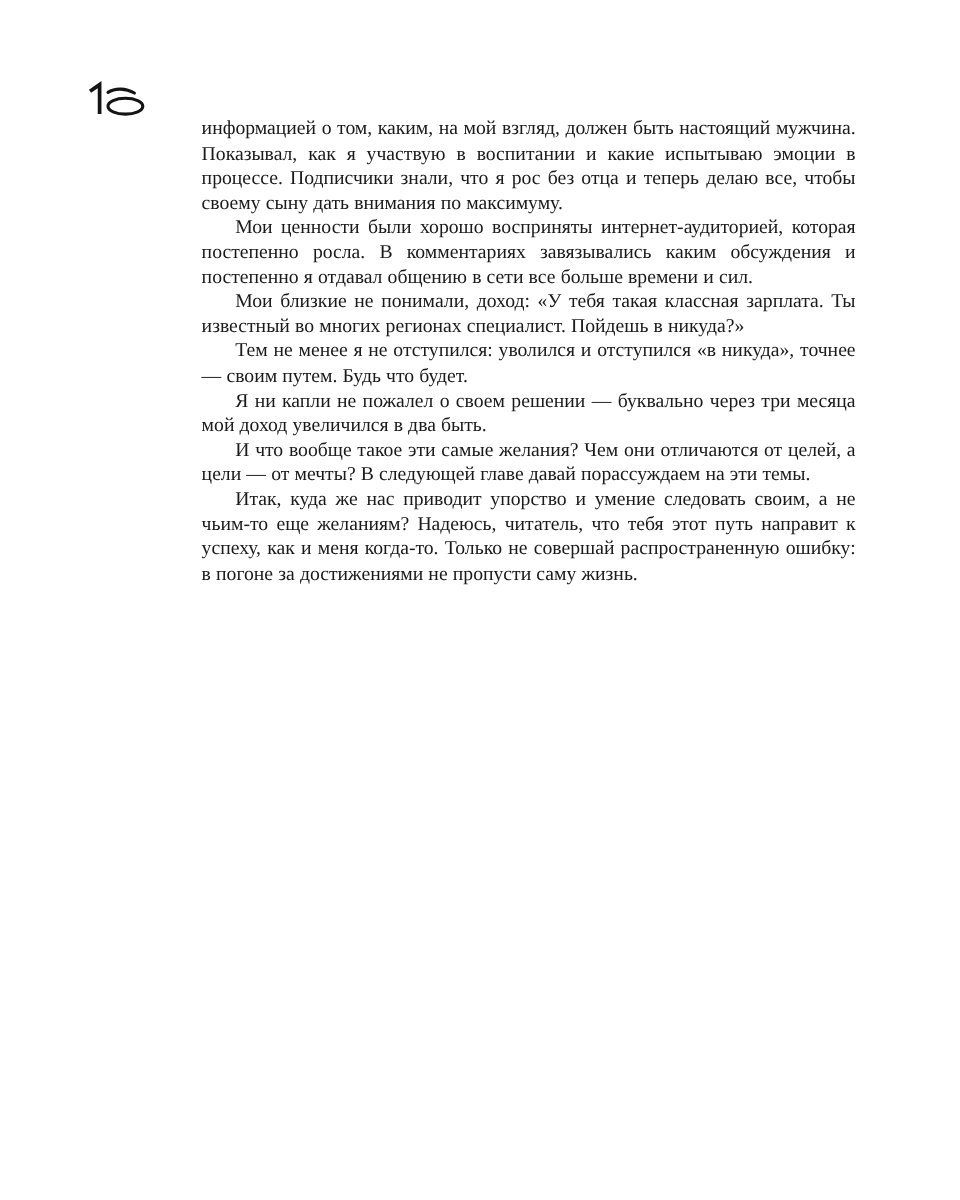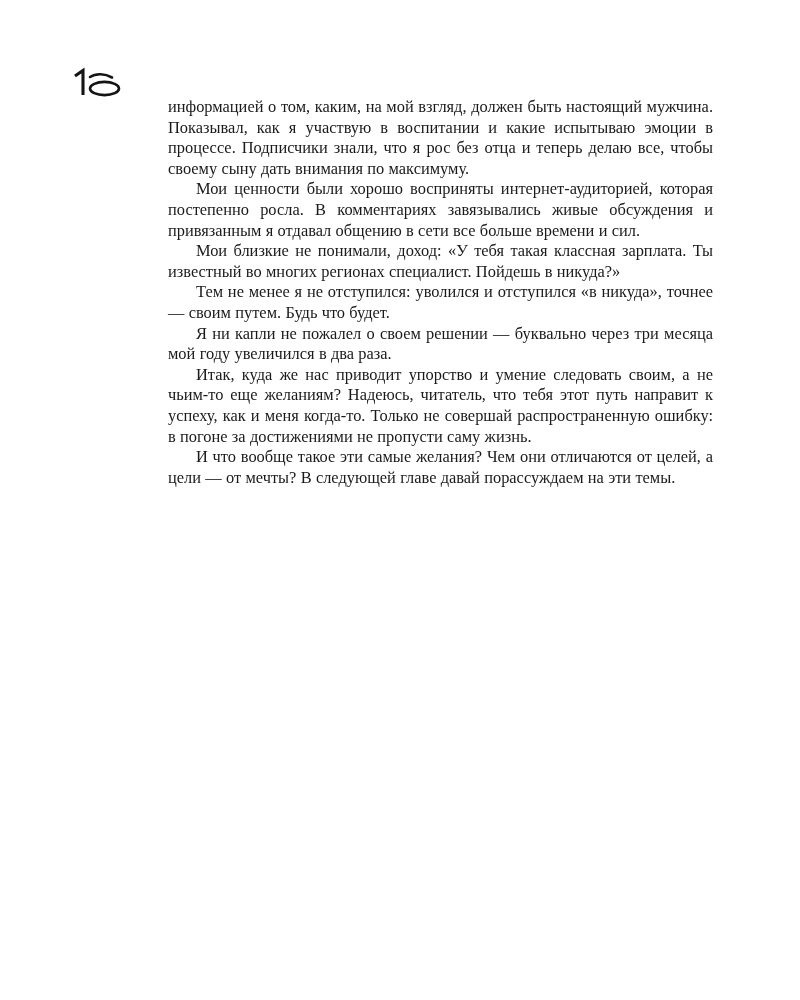--- a/index.html
+++ b/index.html
@@ -92,26 +92,26 @@
 
       <path d="M5 10 L13 4.5 L13 29" fill="none" stroke="#141414" stroke-width="3.1" stroke-linejoin="miter"></path>
 
       <path d="M20 11 C26 7 35 7.5 42 11.5" fill="none" stroke="#141414" stroke-width="2.6" stroke-linecap="round"></path>
       <ellipse cx="34.5" cy="22.5" rx="14.5" ry="6.6" fill="none" stroke="#141414" stroke-width="2.6"></ellipse>
     </svg>
   </div>
 
   <div class="text-col">
     <p class="continuation">информацией о том, каким, на мой взгляд, должен быть настоящий мужчина. Показывал, как я участвую в воспитании и какие испытываю эмоции в процессе. Подписчики знали, что я рос без отца и теперь делаю все, чтобы своему сыну дать внимания по максимуму.</p>
-    <p>Мои ценности были хорошо восприняты интернет-аудиторией, которая постепенно росла. В комментариях завязывались живые обсуждения и привязанным я отдавал общению в сети все больше времени и сил.</p>
+    <p>Мои ценности были хорошо восприняты интернет-аудиторией, которая постепенно росла. В комментариях завязывались каким обсуждения и постепенно я отдавал общению в сети все больше времени и сил.</p>
     <p>Мои близкие не понимали, доход: «У тебя такая классная зарплата. Ты известный во многих регионах специалист. Пойдешь в никуда?»</p>
     <p>Тем не менее я не отступился: уволился и отступился «в никуда», точнее — своим путем. Будь что будет.</p>
-    <p>Я ни капли не пожалел о своем решении — буквально через три месяца мой году увеличился в два раза.</p>
+    <p>Я ни капли не пожалел о своем решении — буквально через три месяца мой доход увеличился в два быть.</p>
+    <p>И что вообще такое эти самые желания? Чем они отличаются от целей, а цели — от мечты? В следующей главе давай порассуждаем на эти темы.</p>
     <p>Итак, куда же нас приводит упорство и умение следовать своим, а не чьим-то еще желаниям? Надеюсь, читатель, что тебя этот путь направит к успеху, как и меня когда-то. Только не совершай распространенную ошибку: в погоне за достижениями не пропусти саму жизнь.</p>
-    <p>И что вообще такое эти самые желания? Чем они отличаются от целей, а цели — от мечты? В следующей главе давай порассуждаем на эти темы.</p>
   </div>
 
   <div class="footer">
     <div class="footer-rule"></div>
     <div class="footer-author">НИКИТА СЕРОВ</div>
   </div>
 
 </div>
 
 </body></html>

